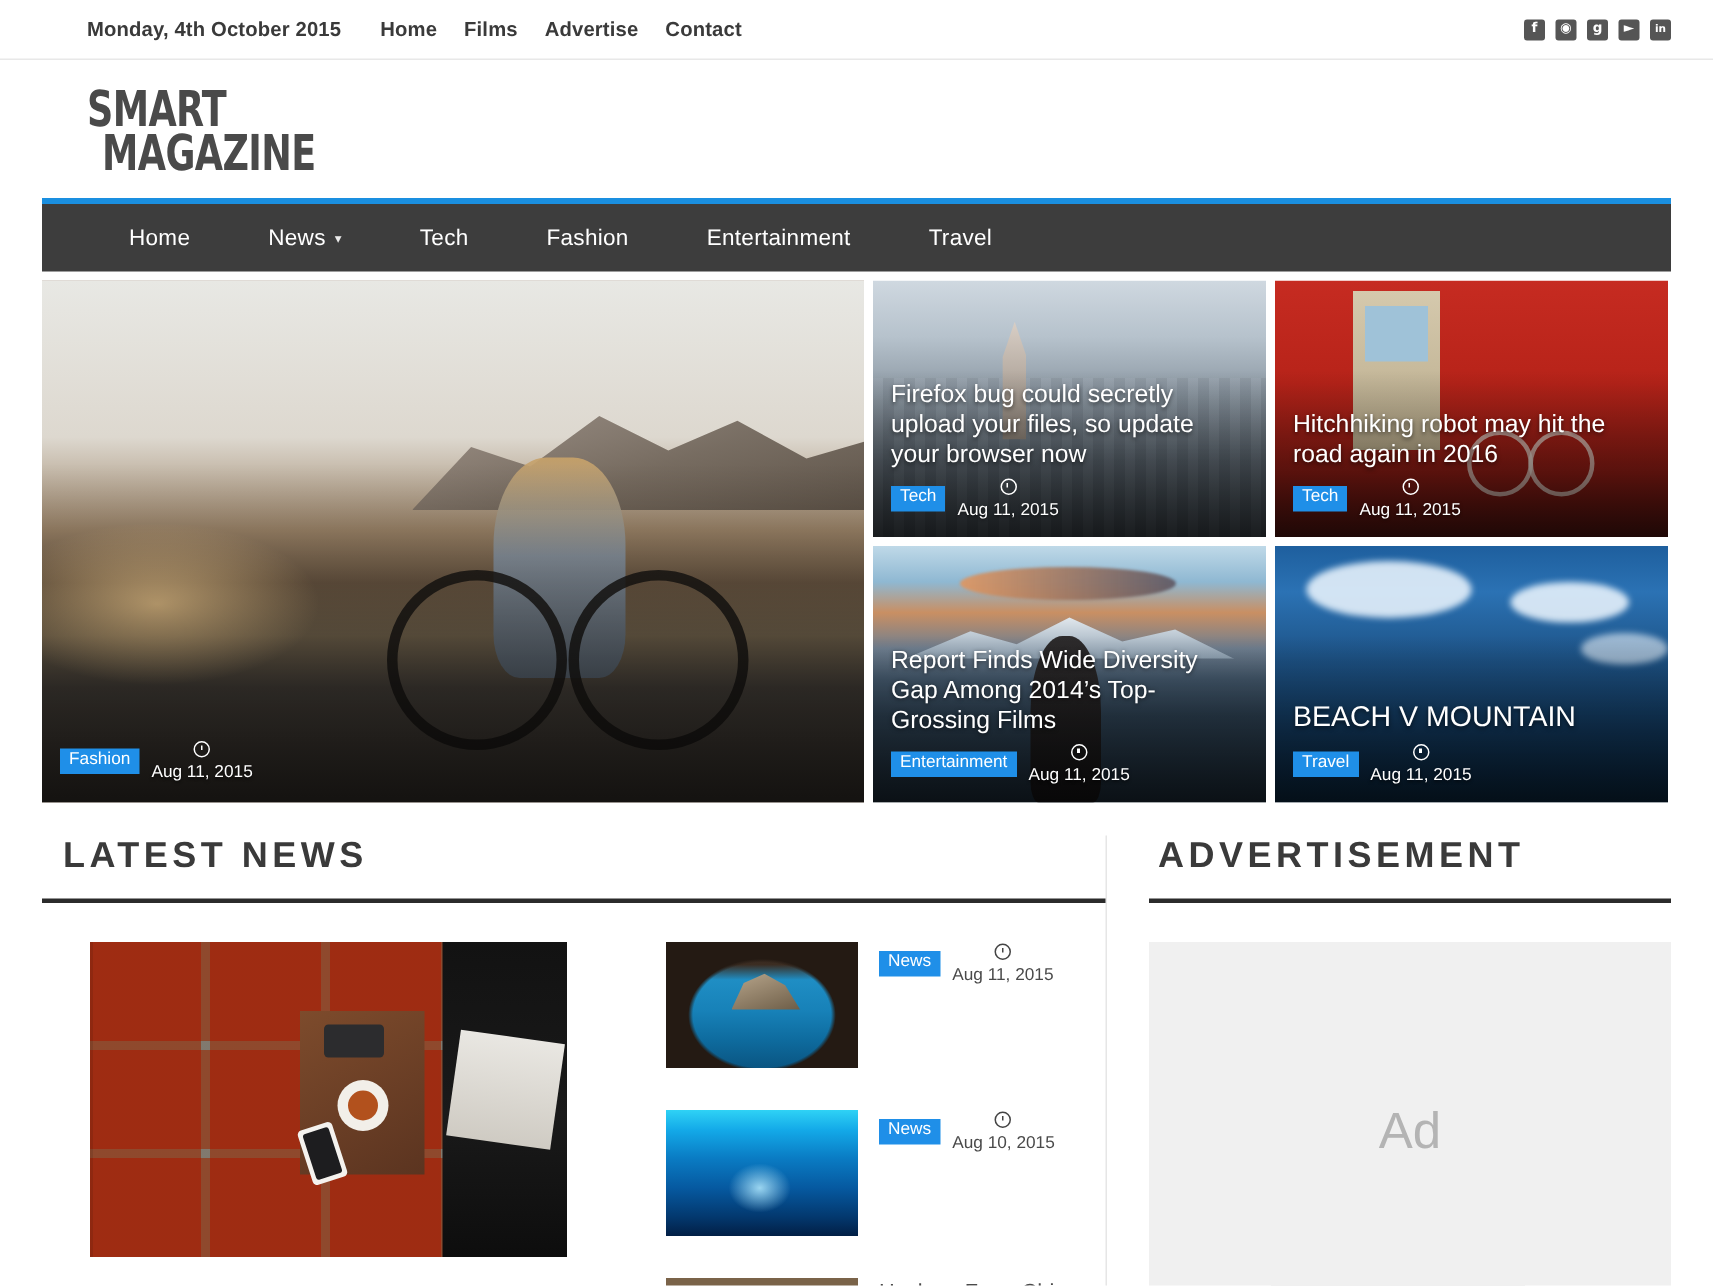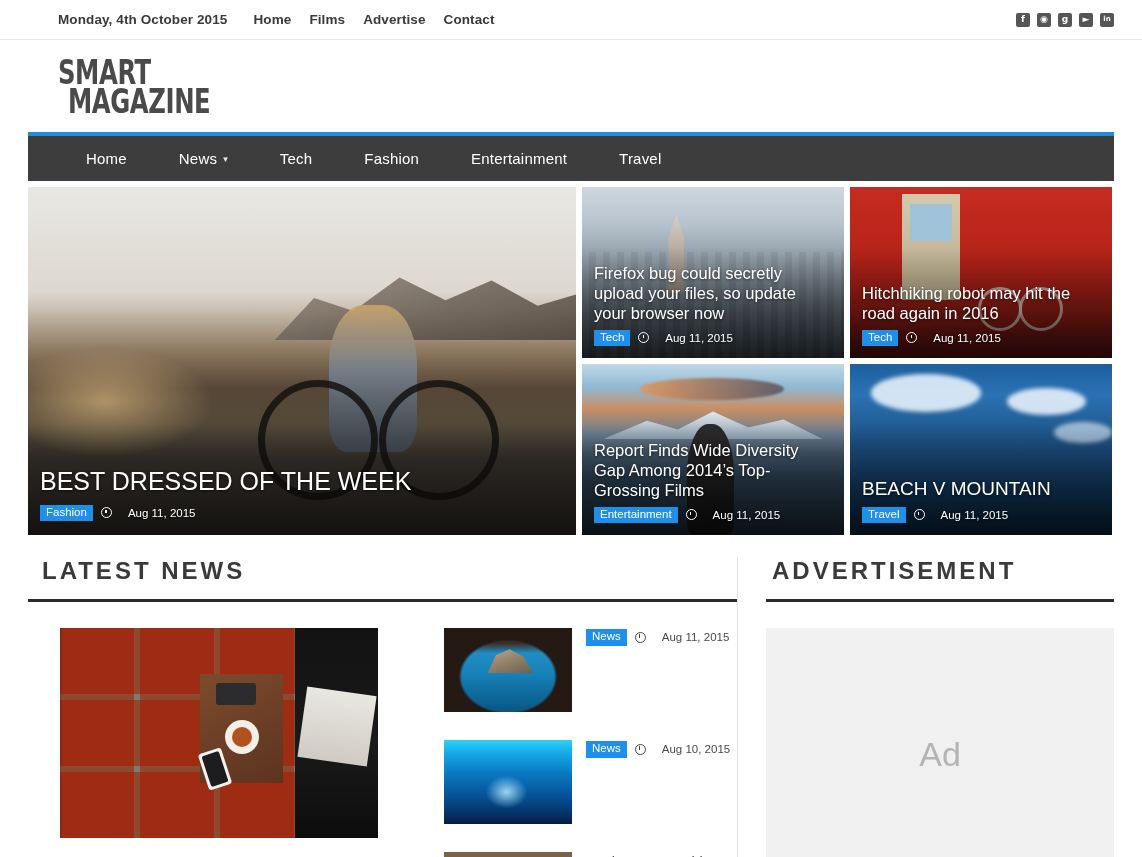--- a/index.html
+++ b/index.html
@@ -81,21 +81,21 @@
   .cap h2 {
     font-weight: normal; line-height: 1.22; text-shadow: 0 1px 3px rgba(0,0,0,.6);
   }
   .tile-big .cap h2 { font-size: 25px; margin-bottom: 8px; }
   .tile-sm .cap h2 { font-size: 16.5px; margin-bottom: 6px; }
   .meta { display: flex; align-items: center; gap: 8px; font-size: 11.5px; }
   .badge {
     background: #1f8fe8; color: #fff; padding: 2px 6px 3px 6px;
     font-size: 11.5px; line-height: 1;
   }
-  .date { display: flex; align-items: center; gap: 16px; text-shadow: 0 1px 2px rgba(0,0,0,.6); }
+  .date { display: flex; align-items: center; gap: 4px; text-shadow: 0 1px 2px rgba(0,0,0,.6); flex-direction: column; }
   .clock {
     width: 11px; height: 11px; border: 1.5px solid #fff; border-radius: 50%;
     position: relative; display: inline-block;
   }
   .clock::after {
     content:""; position: absolute; left: 3.5px; top: 1.5px;
     width: 1.2px; height: 3.5px; background: #fff;
   }
 
   
@@ -365,21 +365,20 @@
 
     <article class="tile tile-big">
       <div class="img-bike">
         <div class="bike-mtn"></div>
         <div class="bike-person"></div>
         <div class="bike-wheel"></div>
         <div class="bike-wheel2"></div>
       </div>
       <div class="shade"></div>
       <div class="cap">
-        <h2>BEST DRESSED OF THE WEEK</h2>
         <div class="meta">
           <span class="badge">Fashion</span>
           <span class="date">
               <i class="clock"></i>
               <span>Aug 11, 2015</span>
             </span>
         </div>
       </div>
     </article>
 

